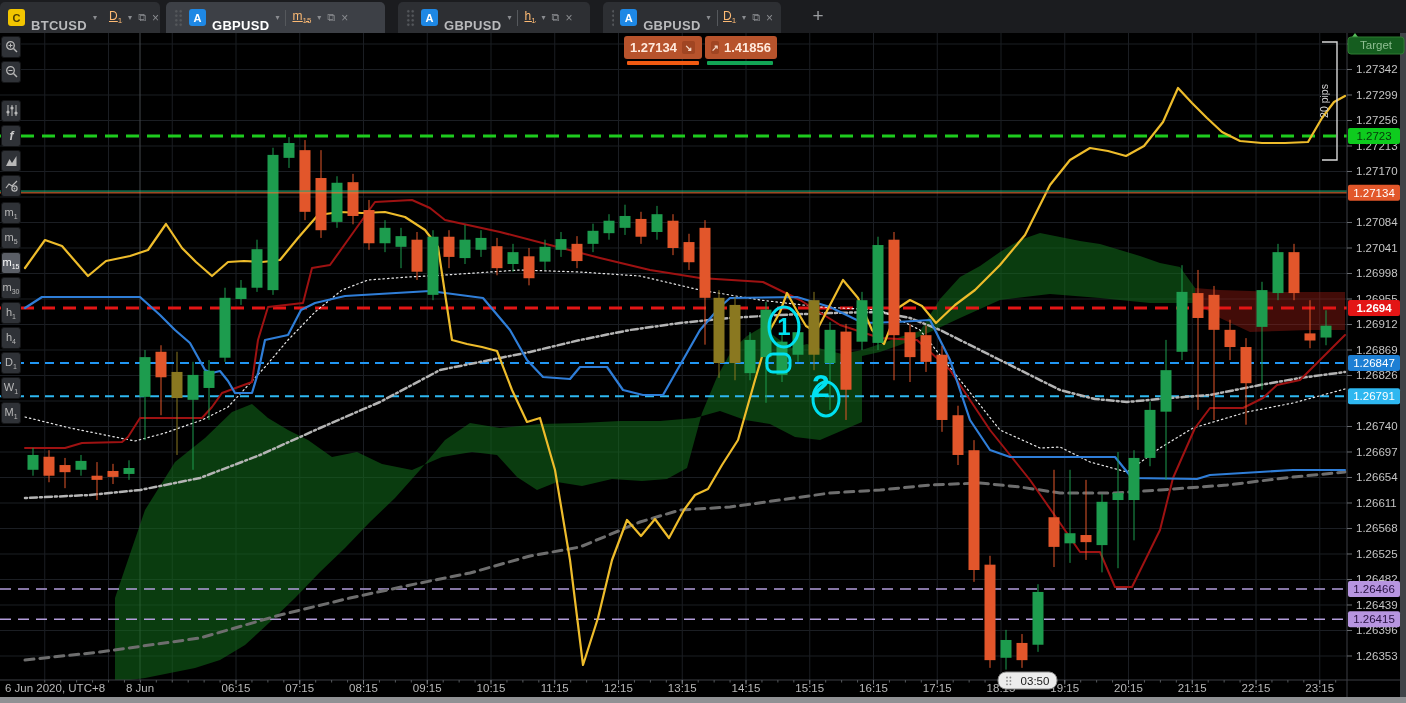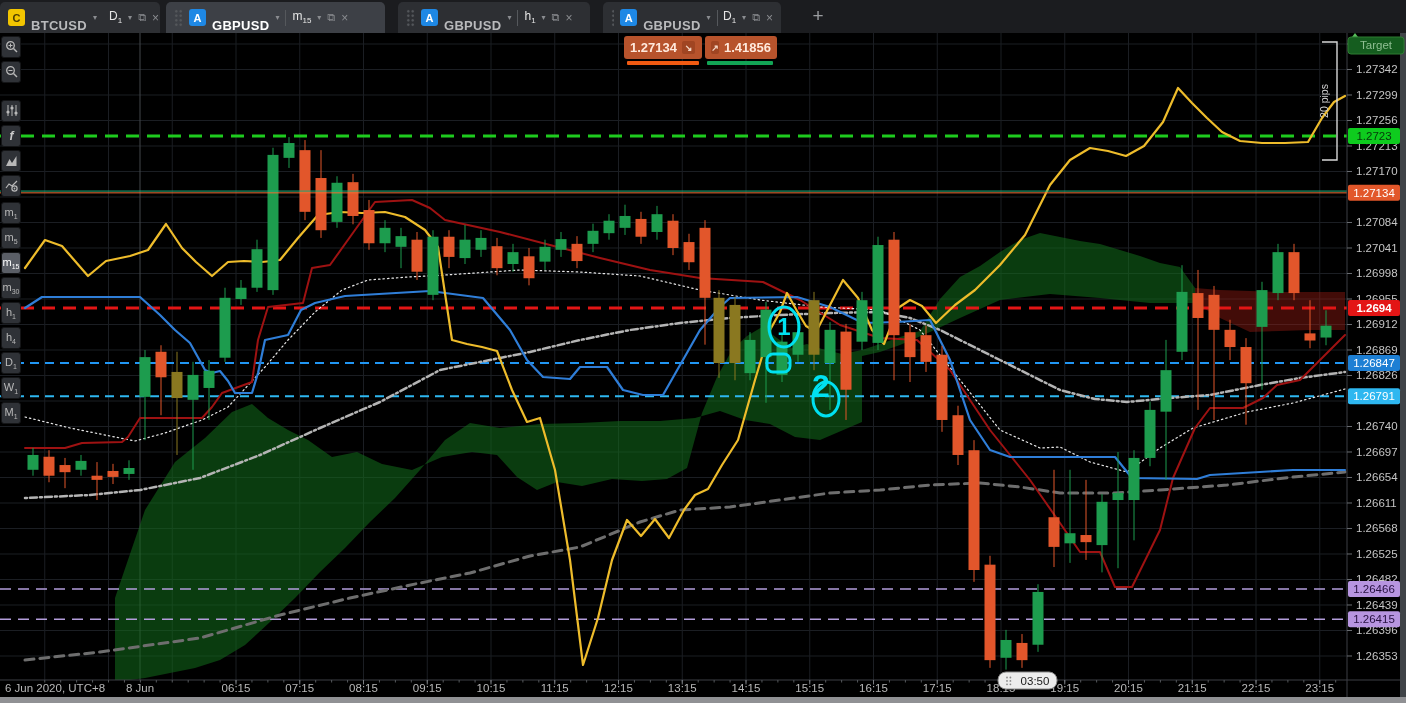--- a/index.html
+++ b/index.html
@@ -14,21 +14,21 @@
         background-image:radial-gradient(#55585c 1.2px, transparent 1.3px);
         background-size:4.5px 4.5px;}
   .appicon{width:17px;height:17px;border-radius:3px;display:flex;align-items:center;justify-content:center;
            font-size:11px;font-weight:bold;color:#fff;position:relative;flex:0 0 auto;}
   .appicon.yellow{background:#f2c500;color:#4d3d00;}
   .appicon.blue{background:#1e88e5;}
   .tab .sym{font-size:13px;font-weight:bold;letter-spacing:.3px;margin-top:16px;}
   .tab.active .sym{color:#fff;}
   .chev{font-size:8px;color:#8a8c90;}
   .tabsep{width:1px;height:16px;background:#55585c;}
-  .tf{font-size:12px;color:#e5e5e5;}
+  .tf{font-size:12px;color:#fdba74;text-decoration:underline;}
   .tf sub{font-size:8px;}
   .mini{font-size:11px;color:#8a8c90;}
   .mini.close{font-size:12px;}
   .addtab{position:absolute;top:4px;left:806px;width:24px;height:24px;color:#9a9c9f;font-size:19px;
           display:flex;align-items:center;justify-content:center;}
   
   #toolbar{position:absolute;left:1px;top:33px;width:22px;z-index:25;}
   .toolbtn{position:absolute;left:0;width:20px;height:22px;background:#2f3237;border:1px solid #141517;
            border-radius:3px;color:#b9b9b9;display:flex;align-items:center;justify-content:center;
            font-size:11px;}

